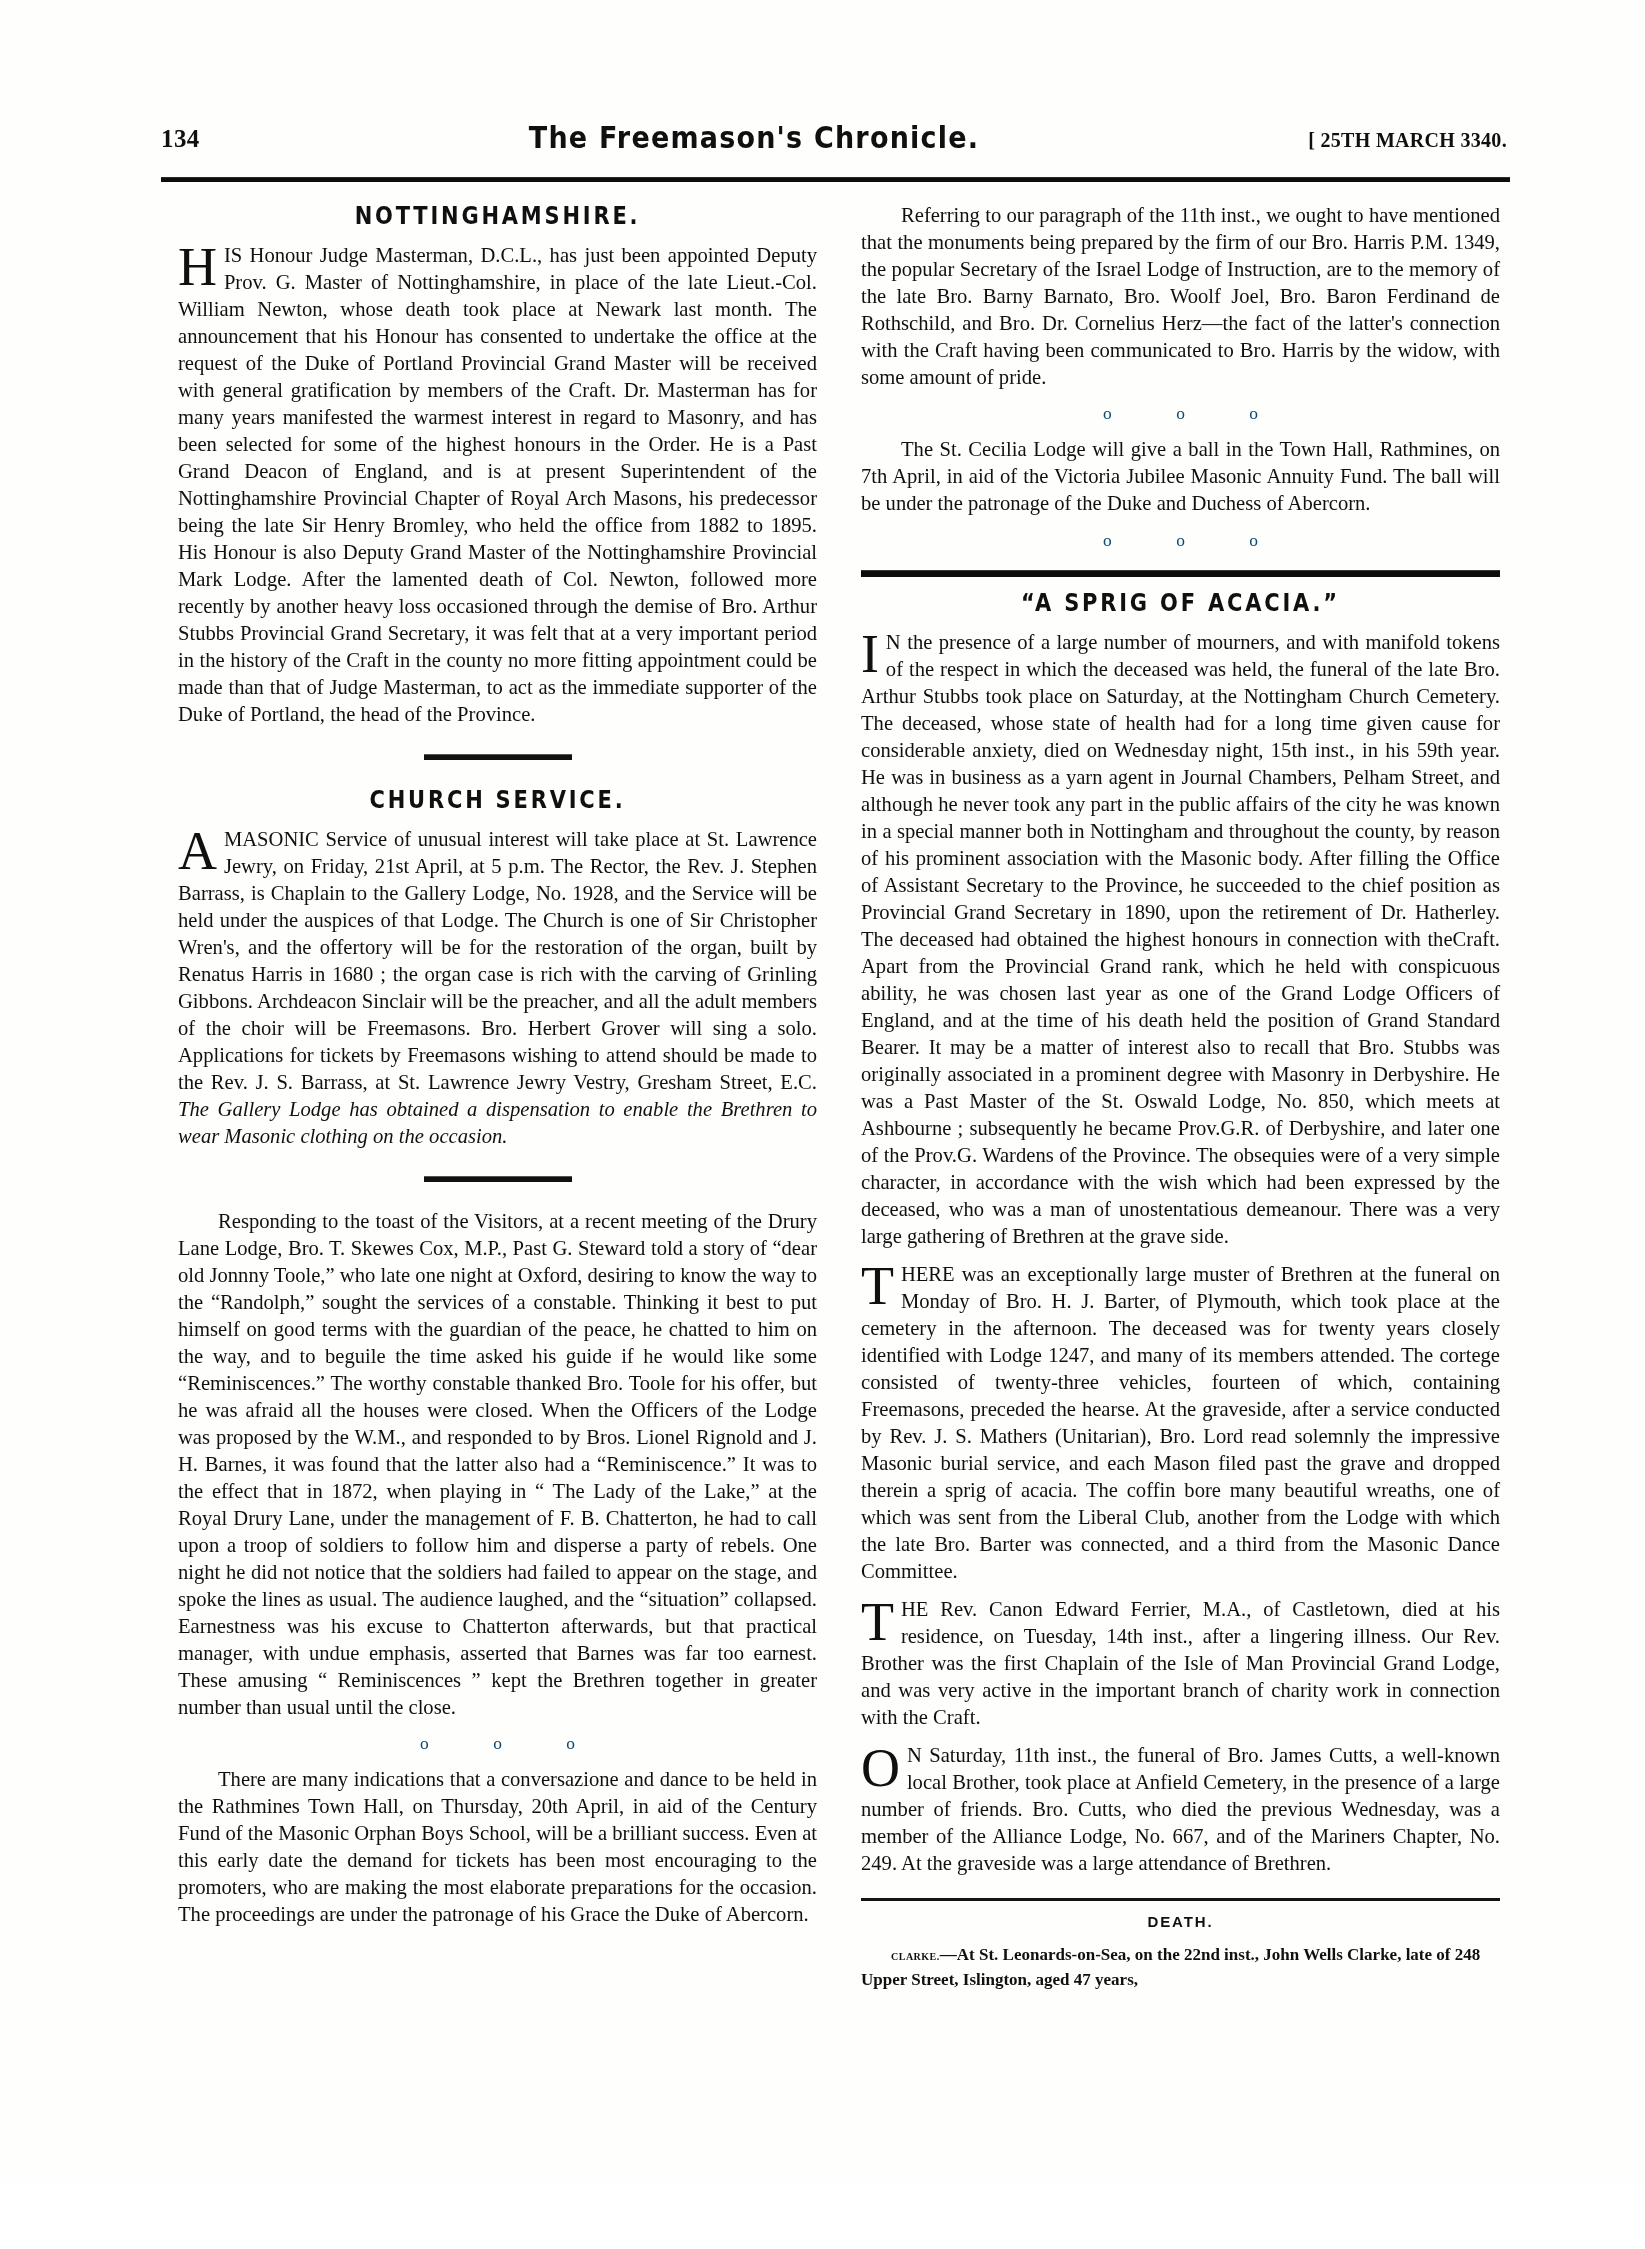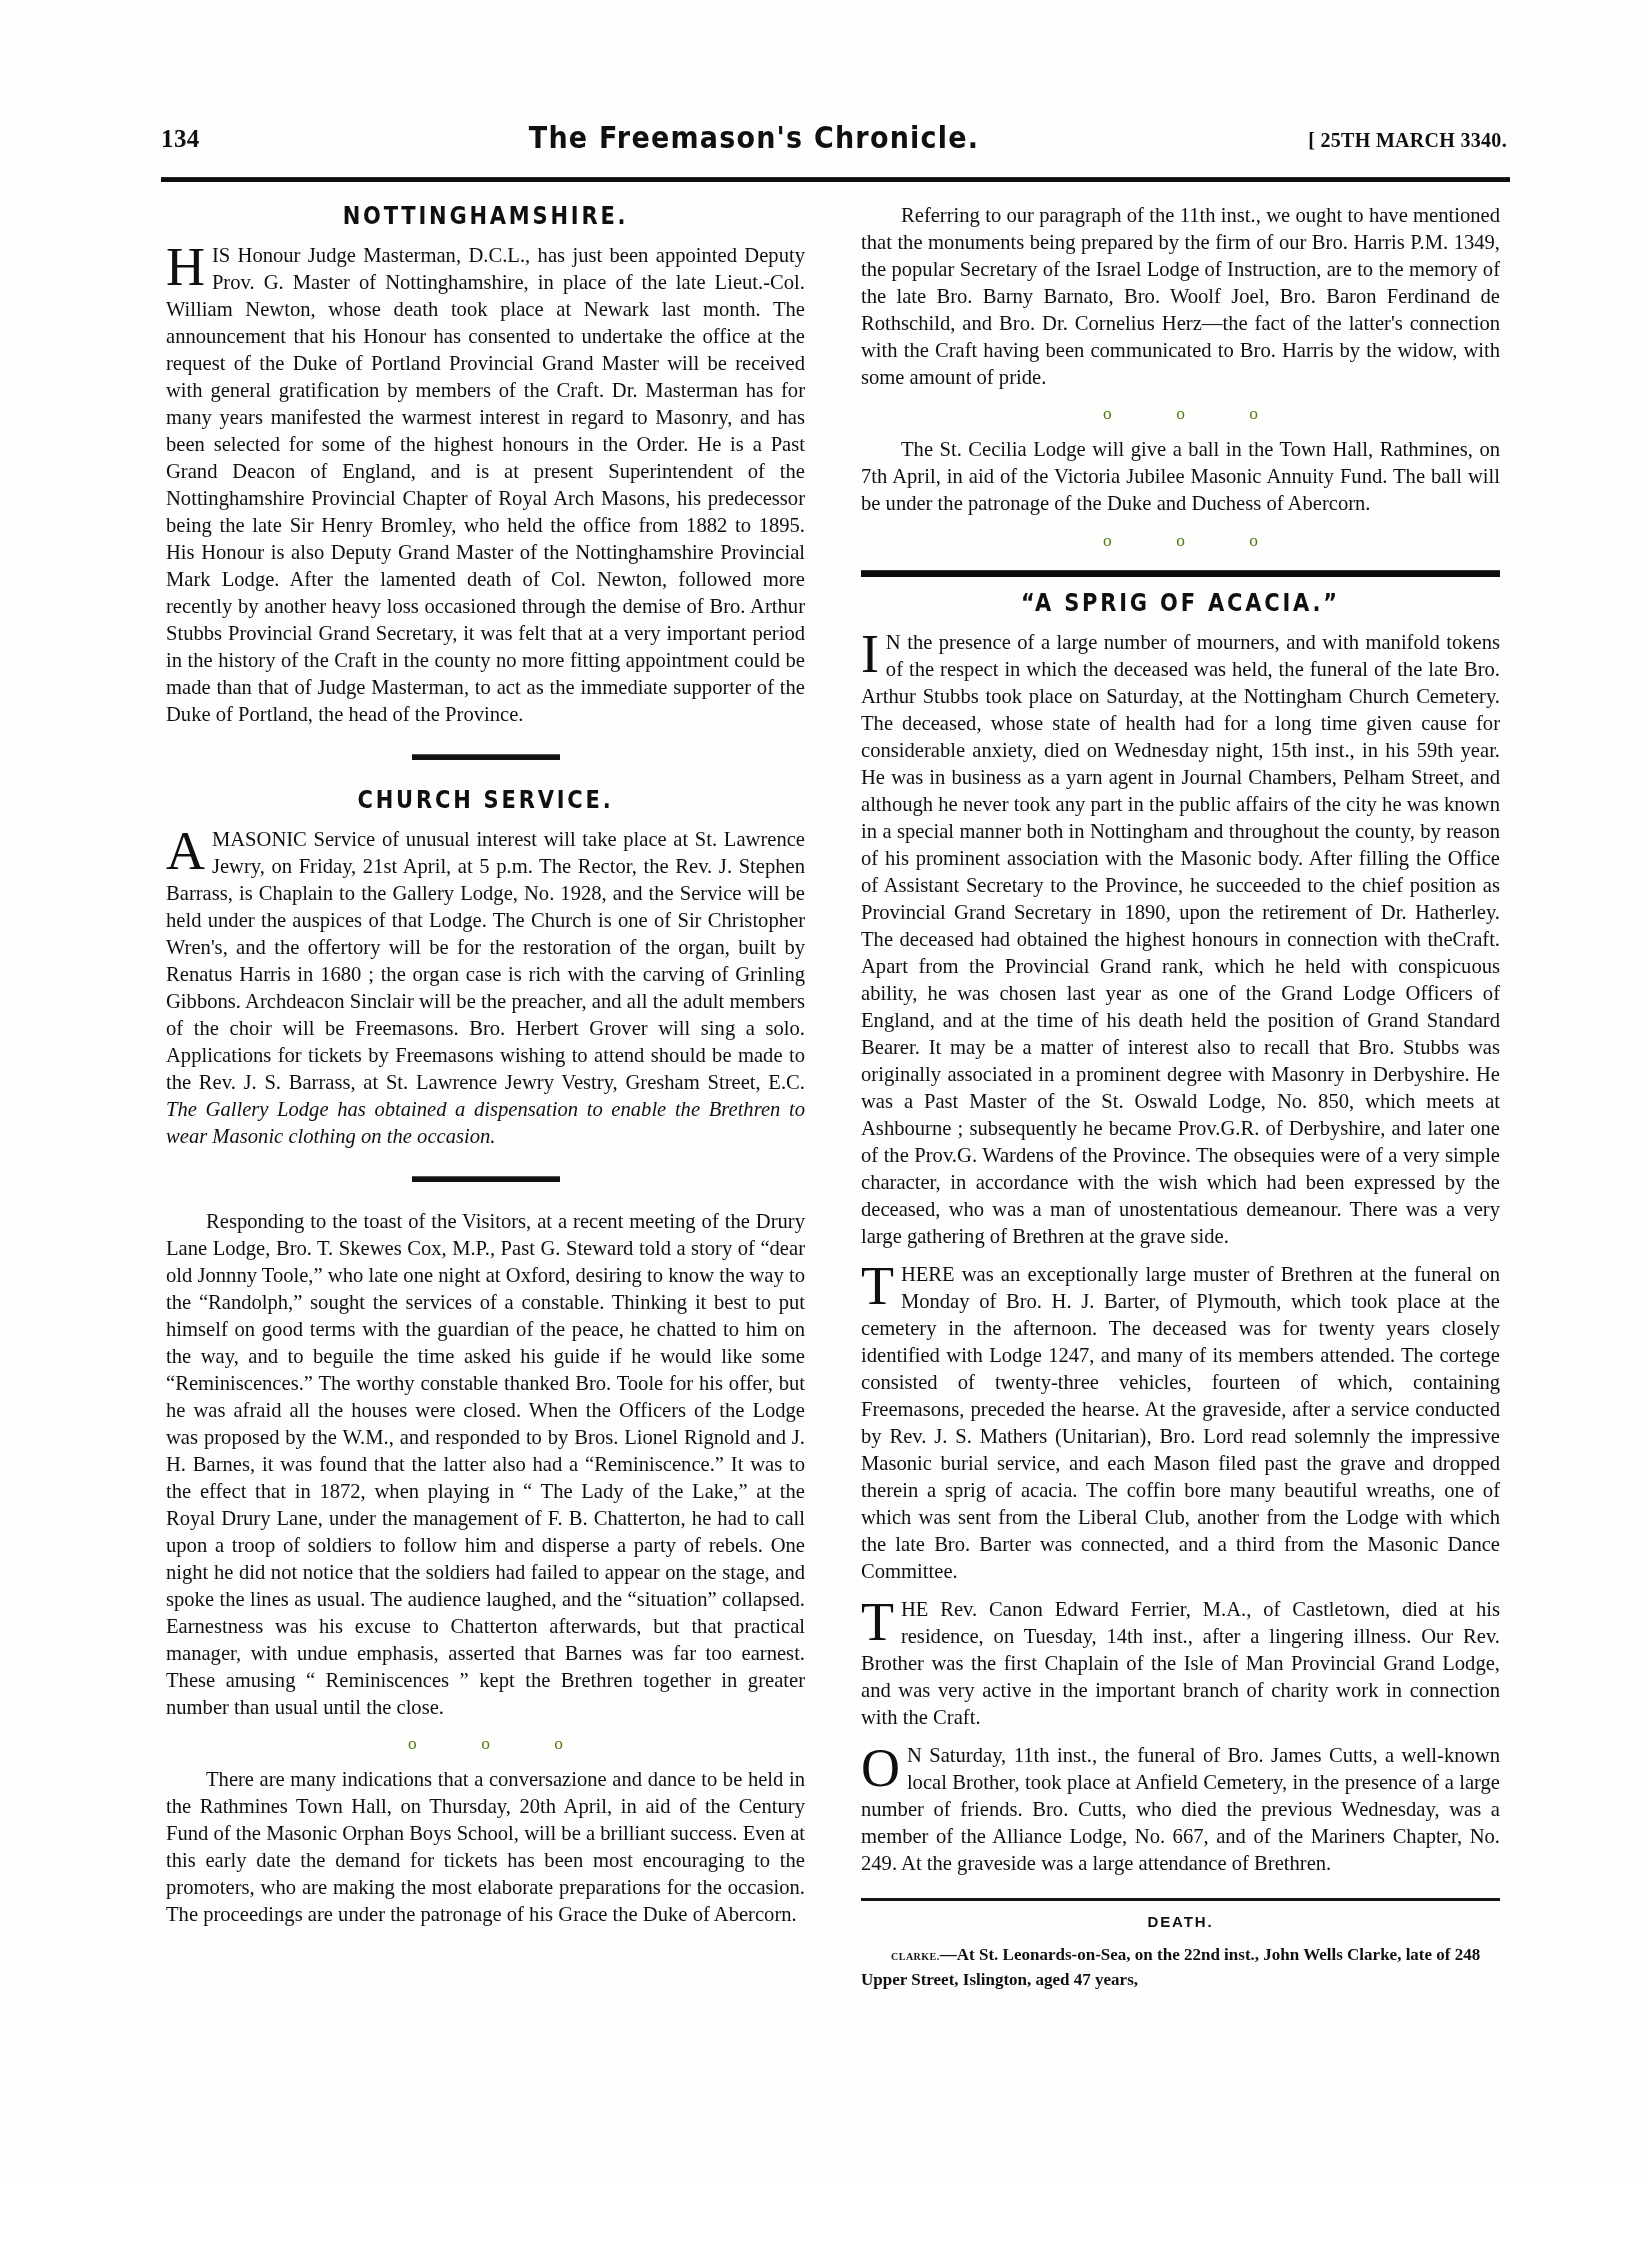--- a/index.html
+++ b/index.html
@@ -69,21 +69,21 @@
     background: #0d0d0d;
     border-top: 0.9px solid #2a2a2a;
   }
 
   
   .col {
     position: absolute;
     top: 202px;
     width: 639px;
   }
-  .col-left  { left: 166px; }
+  .col-left  { left: 178px; }
   .col-right { left: 861px; }
 
   
   h2.sect {
     font-family: "DejaVu Sans", sans-serif;
     font-size: 21px;
     font-weight: 700;
     letter-spacing: 2.8px;
     text-align: center;
     margin: 0 0 15.7px 0;
@@ -148,21 +148,21 @@
     height: 2.6px;
     background: #141414;
     margin: 21px 0 5.2px 0;
   }
   .orn {
     text-align: center;
     font-size: 17.4px;
     letter-spacing: 30px;
     margin: 12.2px 0 12.2px 0;
     padding-left: 30px;
-    color: #4d7c0f;
+    color: #0c4a6e;
   }
 
   
   p.notice {
     font-family: "Liberation Serif", serif;
     font-size: 17px;
     line-height: 22.7px;
     text-align: left;
     margin: 0;
     text-indent: 30px;

